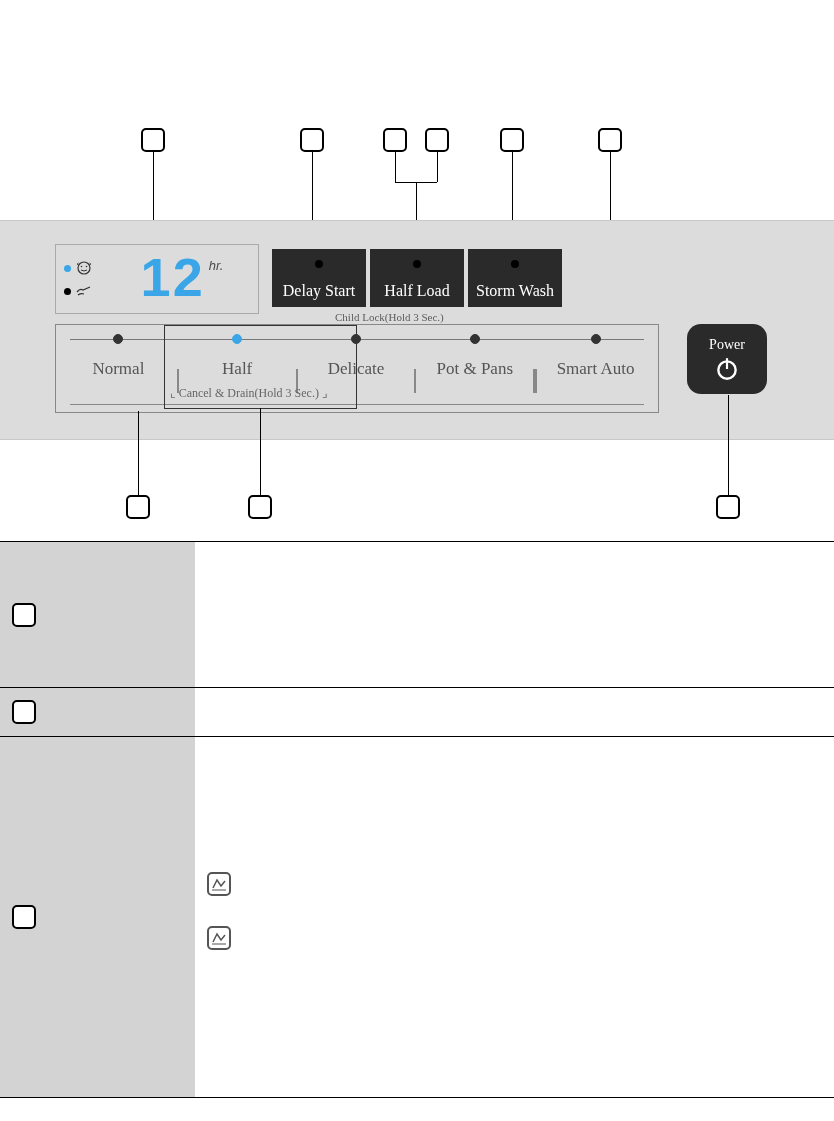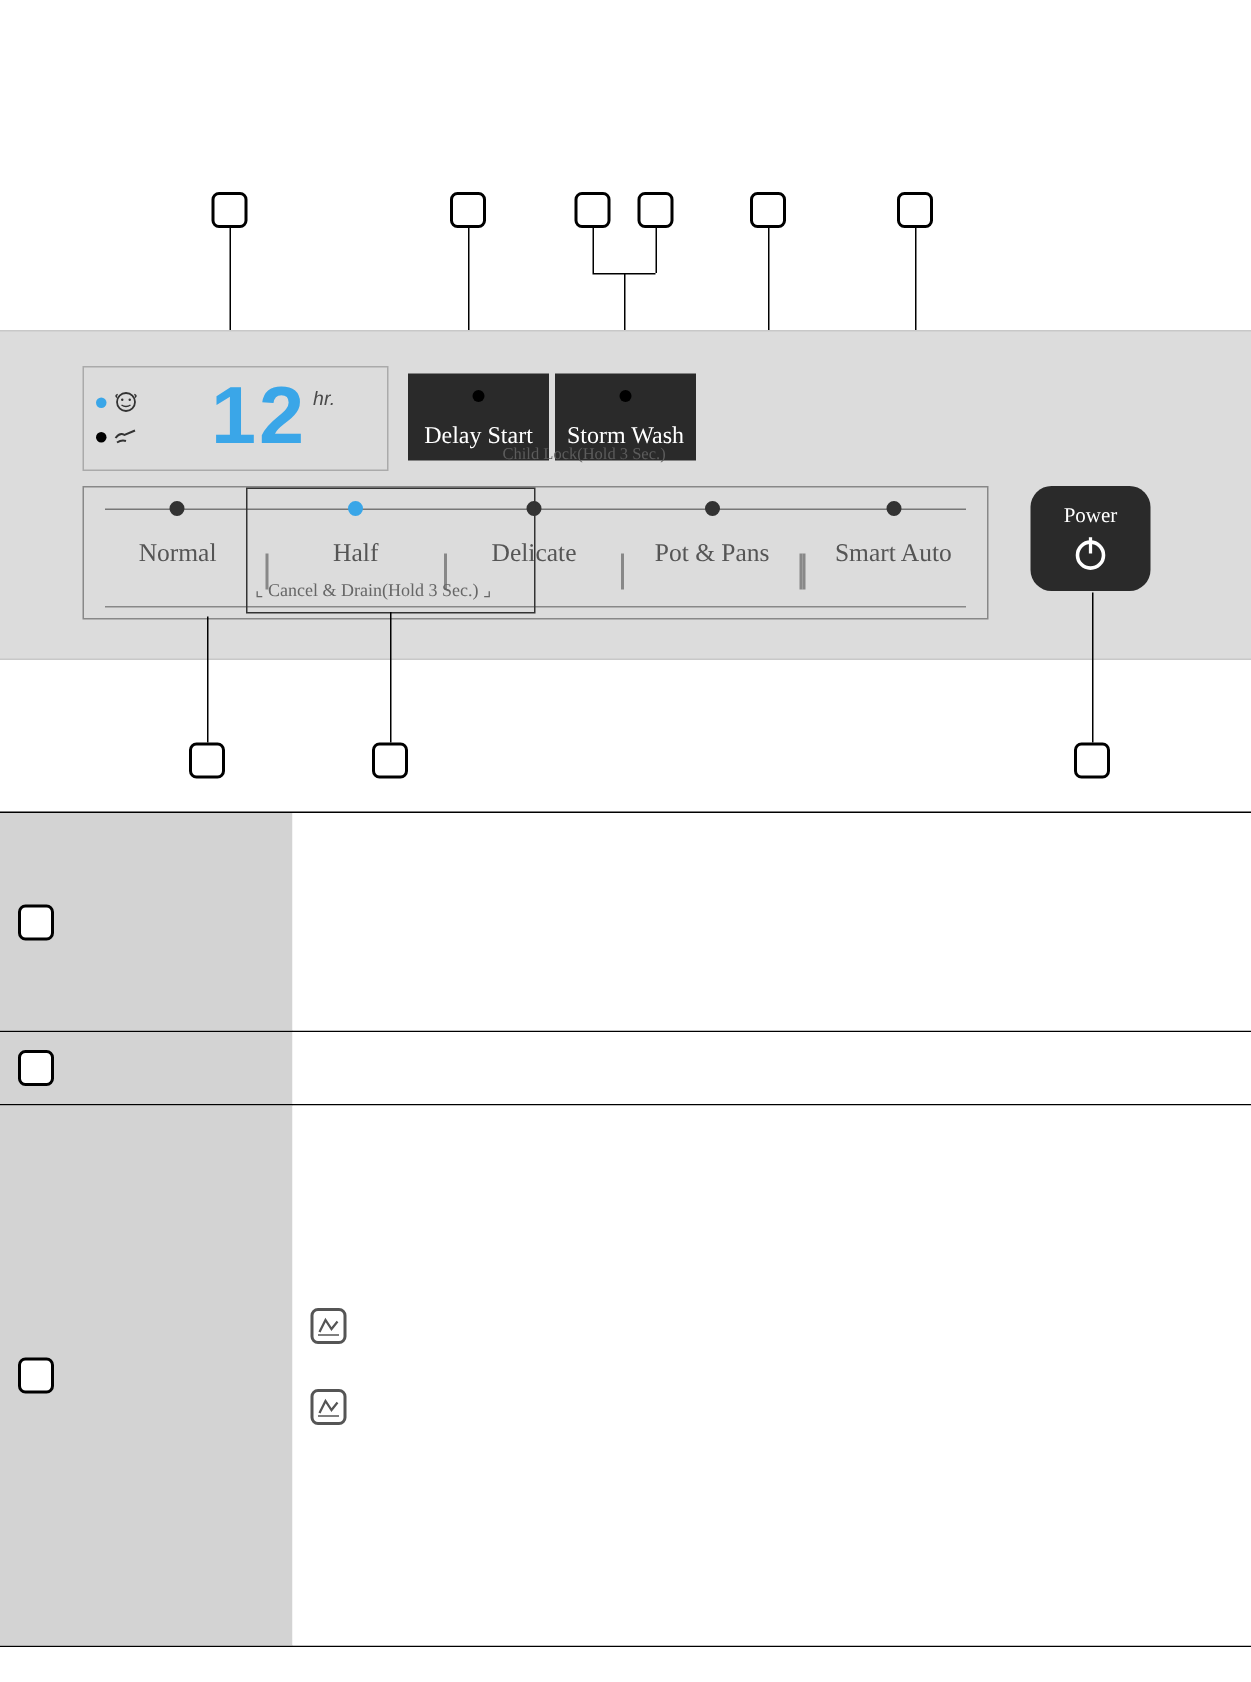--- a/index.html
+++ b/index.html
@@ -112,21 +112,21 @@
   .dark-btn .led {
     position: absolute;
     top: 11px;
     width: 8px; height: 8px; border-radius: 50%;
     background: #000;
   }
   .dark-btn .led.on { background: #3aa6e8; }
 
   .child-lock-label {
     position: absolute;
-    top: 76px;
+    top: 90px;
     left: 335px;
     font-size: 11px;
     color: #5c5c5c;
     font-family: "Times New Roman", serif;
     text-align: right;
   }
 
   
   .cycle-box {
     position: absolute;
@@ -326,20 +326,24 @@
       </div>
     </div>
 
     <div class="dark-row">
       <div class="dark-btn">
         <div class="led"></div>
         <span>Delay Start</span>
       </div>
       <div class="dark-btn">
         <div class="led"></div>
+        <span>Half Load</span>
+      </div>
+      <div class="dark-btn">
+        <div class="led"></div>
         <span>Storm Wash</span>
       </div>
     </div>
 
     <div class="child-lock-label">Child Lock(Hold 3 Sec.)</div>
 
     <div class="cycle-box"></div>
     <div class="cycle-row">
       <div class="cycle-line"></div>
       <div class="cycle-flex">

